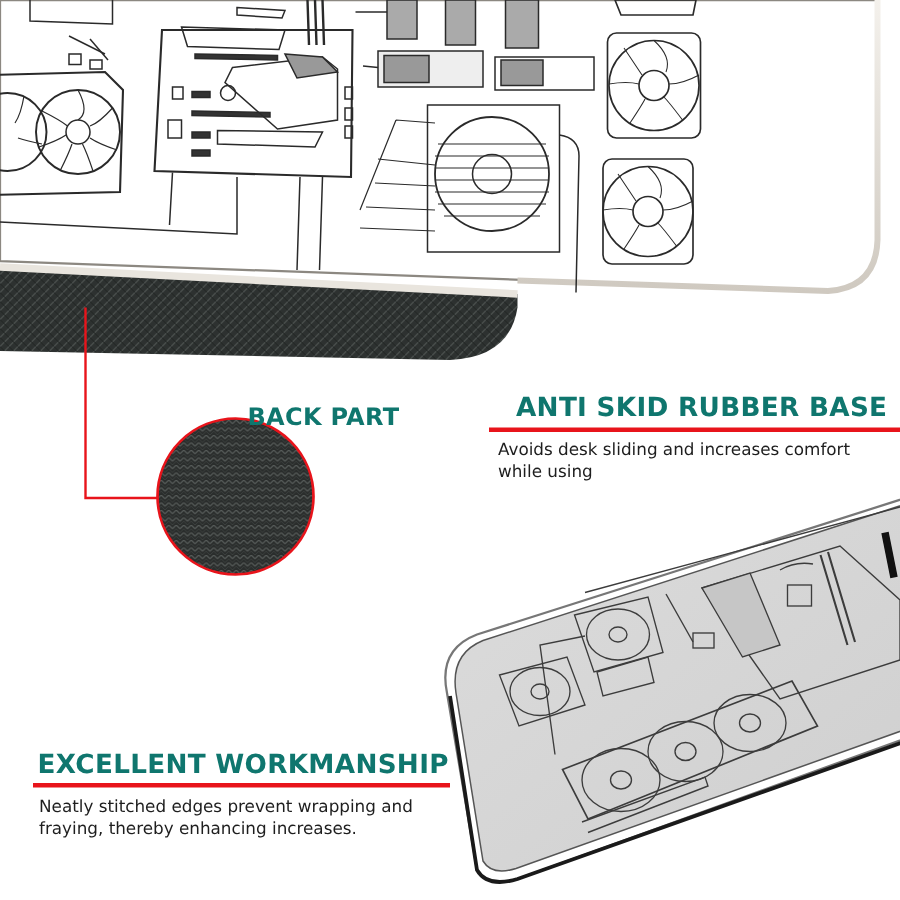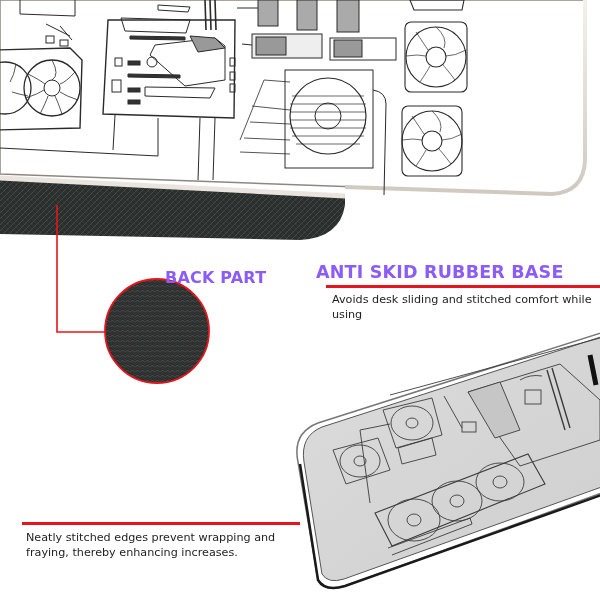--- a/index.html
+++ b/index.html
@@ -6,36 +6,36 @@
   html, body { width: 600px; height: 600px; background: #ffffff; overflow: hidden; }
   body { position: relative; font-family: "DejaVu Sans", "Liberation Sans", sans-serif; color: #2b2b2b; }
 
   .scene { position: absolute; inset: 0; }
 
   
   .heading {
     position: absolute;
     font-family: "DejaVu Sans", sans-serif;
     font-weight: bold;
-    color: #8b5cf6;
+    color: #0f766e;
     letter-spacing: 0.2px;
     white-space: nowrap;
   }
   .desc {
     position: absolute;
     font-family: "DejaVu Sans", sans-serif;
     font-size: 11.2px;
     line-height: 15px;
     color: #1e1e1e;
   }
   .red-rule { position: absolute; height: 3px; background: #e8141b; }
 
   #back-part-heading { left: 165px; top: 268px; font-size: 16px; }
 
-  #anti-skid-heading { left: 316px; top: 262px; font-size: 17.5px; }
+  #anti-skid-heading { left: 344px; top: 262px; font-size: 17.5px; }
   #anti-skid-rule { left: 326px; top: 285px; width: 274px; }
   #anti-skid-desc { left: 332px; top: 292px; width: 260px; }
 
   #workmanship-heading { left: 25px; top: 500px; font-size: 17.5px; }
   #workmanship-rule { left: 22px; top: 522px; width: 278px; }
   #workmanship-desc { left: 26px; top: 530px; width: 290px; }
 
   .overlay-svg { position: absolute; left: 0; top: 0; }
 </style>
 </head>
@@ -213,18 +213,19 @@
         <path d="M520 380 Q530 374 542 376"></path>
         <path d="M390 395 L600 338 M370 503 L360 430 L390 424"></path>
       </g>
     </g>
   </svg>
 
   <div class="heading" id="back-part-heading">BACK PART</div>
 
   <div class="heading" id="anti-skid-heading">ANTI SKID RUBBER BASE</div>
   <div class="red-rule" id="anti-skid-rule"></div>
-  <div class="desc" id="anti-skid-desc">Avoids desk sliding and stitched comfort while using</div>
-
+  <div class="desc" id="anti-skid-desc">Avoids desk sliding and increases comfort while using</div>
+
+  <div class="heading" id="workmanship-heading">EXCELLENT WORKMANSHIP</div>
   <div class="red-rule" id="workmanship-rule"></div>
   <div class="desc" id="workmanship-desc">Neatly stitched edges prevent wrapping and fraying, thereby enhancing increases.</div>
 
 </div>
 
 </body></html>

